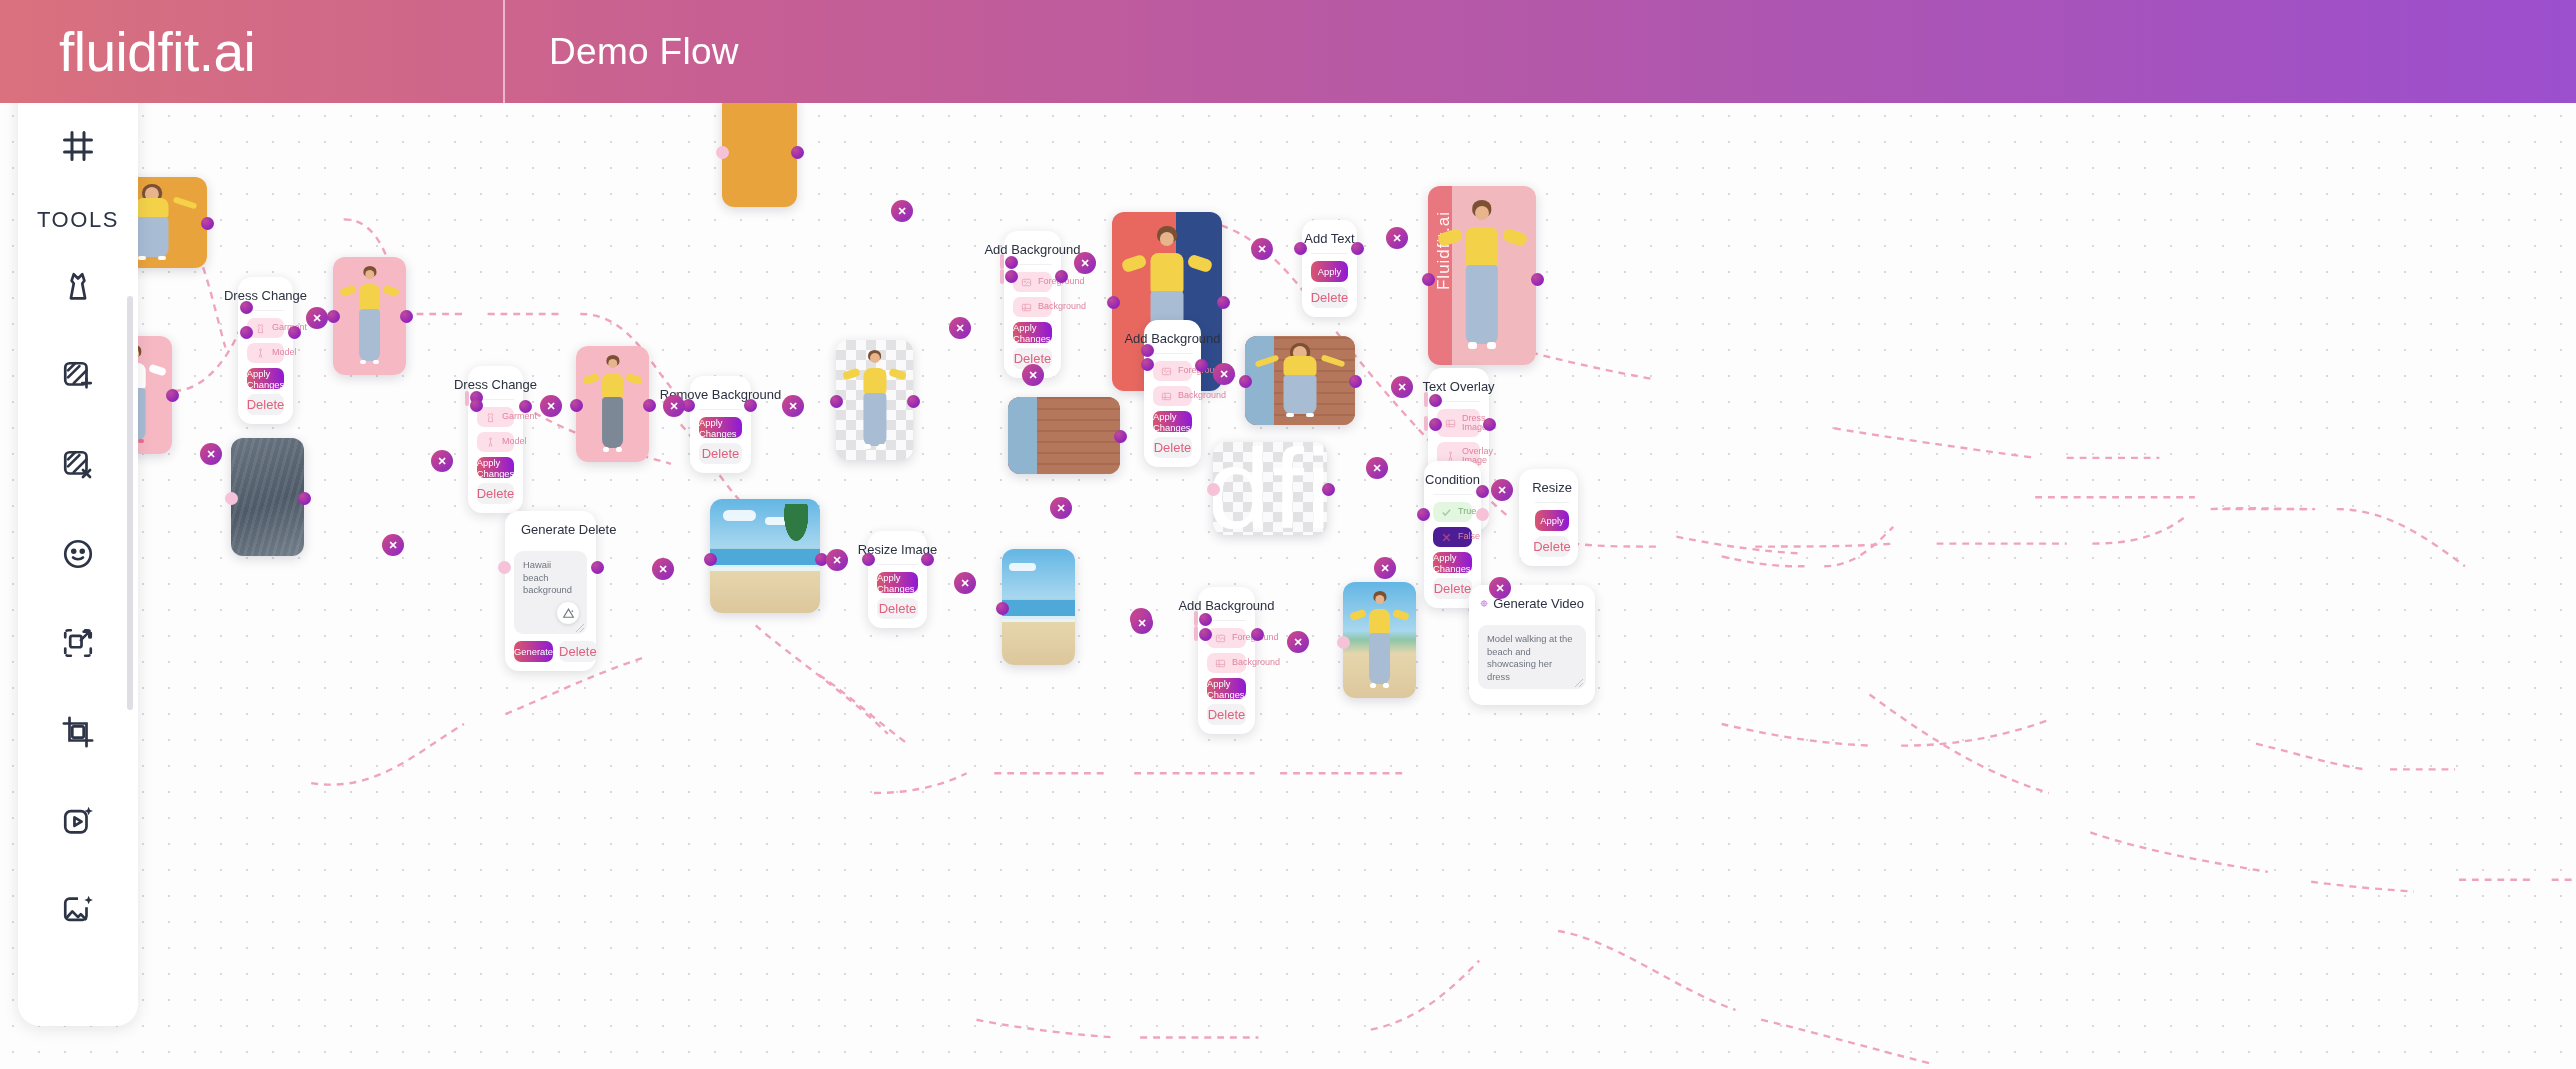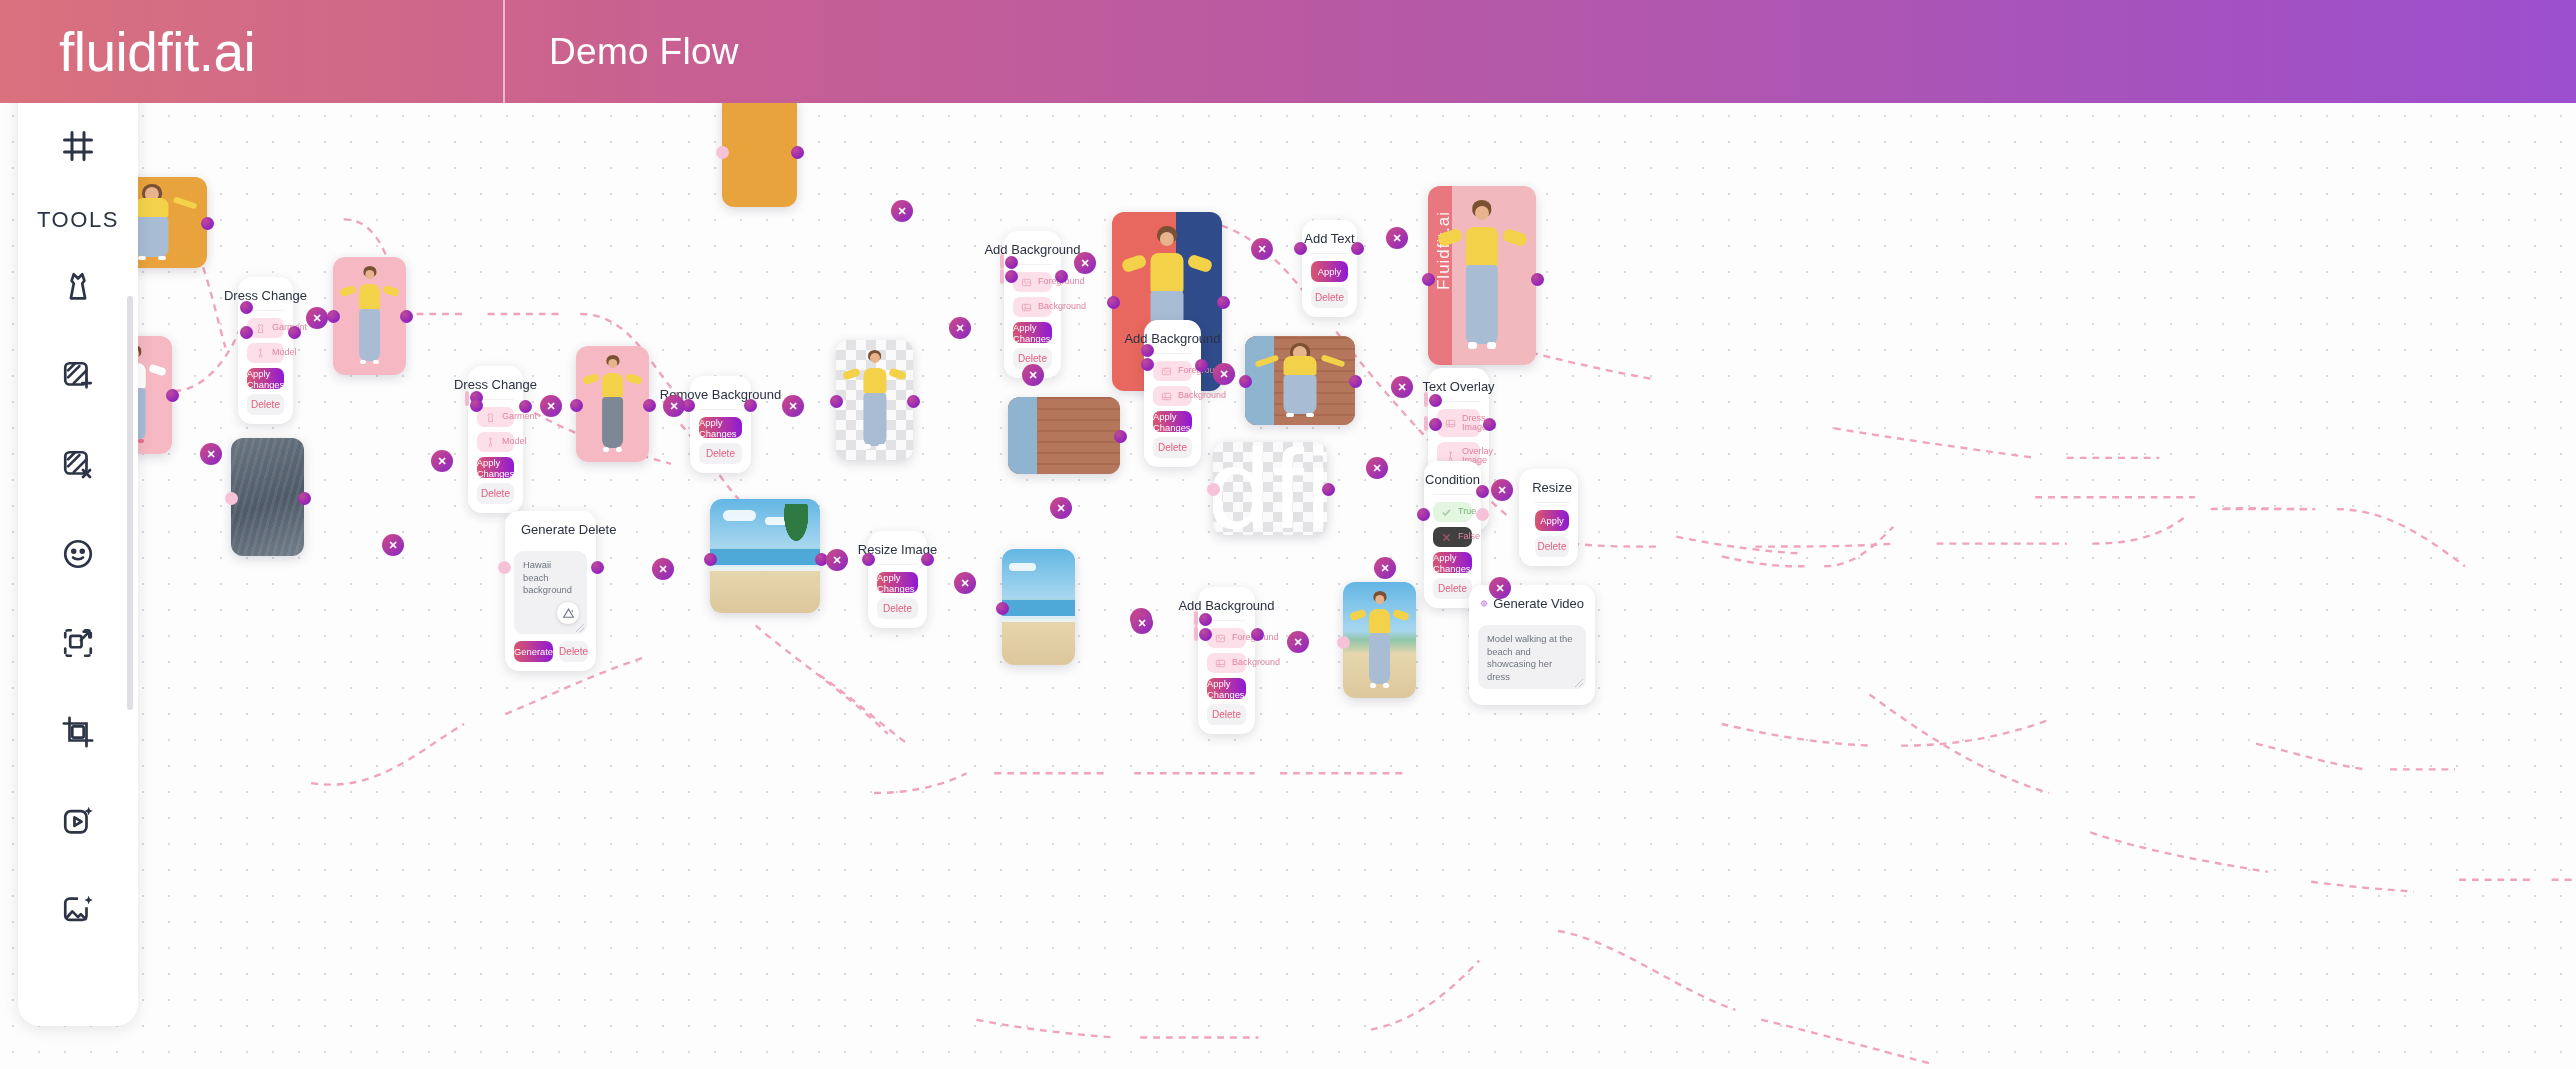--- a/index.html
+++ b/index.html
@@ -95,32 +95,32 @@
     height: 20px; margin-bottom: 5px;
     padding: 0 8px; position: relative;
   }
   .port-row.two-line { height: 28px; }
   .port-row span.plabel {
     font-size: 9px; color: #e0849f; line-height: 1.05;
     white-space: nowrap;
   }
   .port-row.true  { background: #e2f6e0; }
   .port-row.true span.plabel { color: #7eae7c; }
-  .port-row.false { background: #404040; text-align: right; }
+  .port-row.false { background: #4c1d95; text-align: right; }
   .pico { width: 11px; height: 11px; flex: 0 0 11px; opacity: .62; }
   .btn-apply {
     height: 21px; border-radius: 7px;
     background: linear-gradient(90deg, #d8566f 0%, #b93a9a 48%, #8f19d6 100%);
     color: #fff; font-size: 9.4px;
     display: flex; align-items: center; justify-content: center;
     margin-bottom: 5px; cursor: pointer;
   }
   .btn-delete {
     height: 21px; border-radius: 7px; background: #f2f2f4;
-    color: #e0607d; font-size: 10px;
+    color: #e0607d; font-size: 13px;
     display: flex; align-items: center; justify-content: center;
     cursor: pointer;
   }
   .btn-row { display: flex; gap: 6px; }
   .btn-row > div { flex: 1; margin-bottom: 0; }
   .prompt-box {
     background: #f1f1f3; border-radius: 9px;
     font-size: 9.4px; color: #6f7480;
     padding: 8px 9px; position: relative;
     margin-bottom: 7px;

